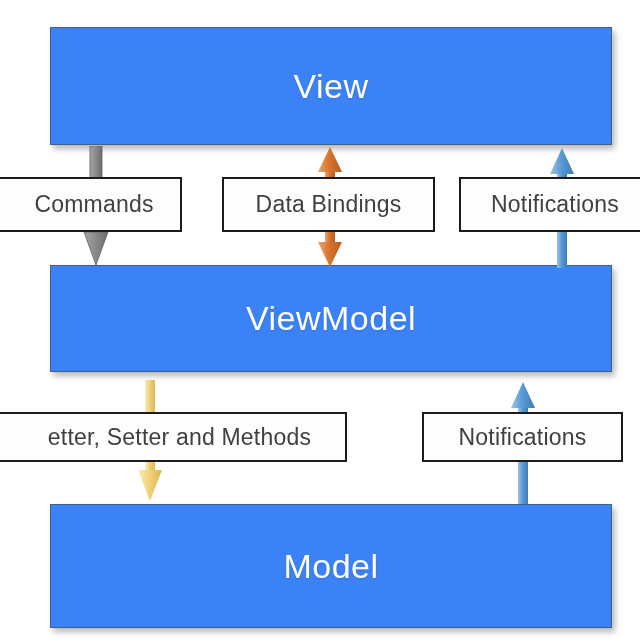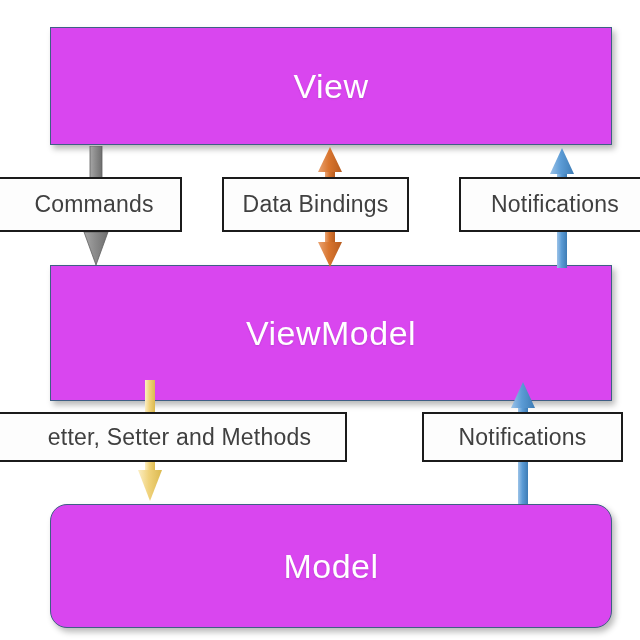--- a/index.html
+++ b/index.html
@@ -13,39 +13,39 @@
     height: 640px;
     overflow: hidden;
     background: #ffffff;
     font-family: "Liberation Sans", sans-serif;
   }
 
   
   .layer-box {
     position: absolute;
     box-sizing: border-box;
-    background: #d946ef;
+    background: #3b82f6;
     border: 1px solid #3f5f84;
     box-shadow: 3px 4px 6px rgba(0,0,0,0.28);
     display: flex;
     align-items: center;
     justify-content: center;
   }
   .layer-label {
     color: #ffffff;
     font-size: 34px;
     font-weight: 400;
     letter-spacing: 0.5px;
     text-shadow: 0 1px 2px rgba(0,0,0,0.12);
     white-space: nowrap;
   }
 
   #view-box      { left: 50px;  top: 27px;  width: 562px; height: 118px; }
-  #viewmodel-box { left: 50px;  top: 265px; width: 562px; height: 136px; }
-  #model-box     { left: 50px;  top: 504px; width: 562px; height: 124px; border-radius: 17px; }
+  #viewmodel-box { left: 50px;  top: 265px; width: 562px; height: 107px; }
+  #model-box     { left: 50px;  top: 504px; width: 562px; height: 124px; }
 
   
   .arrow {
     position: absolute;
     z-index: 1;
   }
   .arrow svg { display: block; }
 
   
   .label-box {
@@ -61,21 +61,21 @@
   .label-text {
     color: #404040;
     font-size: 23px;
     font-weight: 400;
     white-space: nowrap;
     letter-spacing: 0.2px;
   }
 
   
   #commands-box      { left: -4px;  top: 177px; width: 186px; height: 55px; }
-  #databindings-box  { left: 222px; top: 177px; width: 187px; height: 55px; }
+  #databindings-box  { left: 222px; top: 177px; width: 213px; height: 55px; }
   #notifications-box { left: 459px; top: 177px; width: 200px; height: 55px; }
 
   
   #accessors-box          { left: -22px; top: 412px; width: 369px; height: 50px; }
   #notifications-low-box  { left: 422px; top: 412px; width: 201px; height: 50px; }
 
   
   #commands-box .label-text          { margin-left: 10px; }
   #accessors-box .label-text         { margin-left: 34px; }
   #notifications-box .label-text     { margin-right: 8px; }

